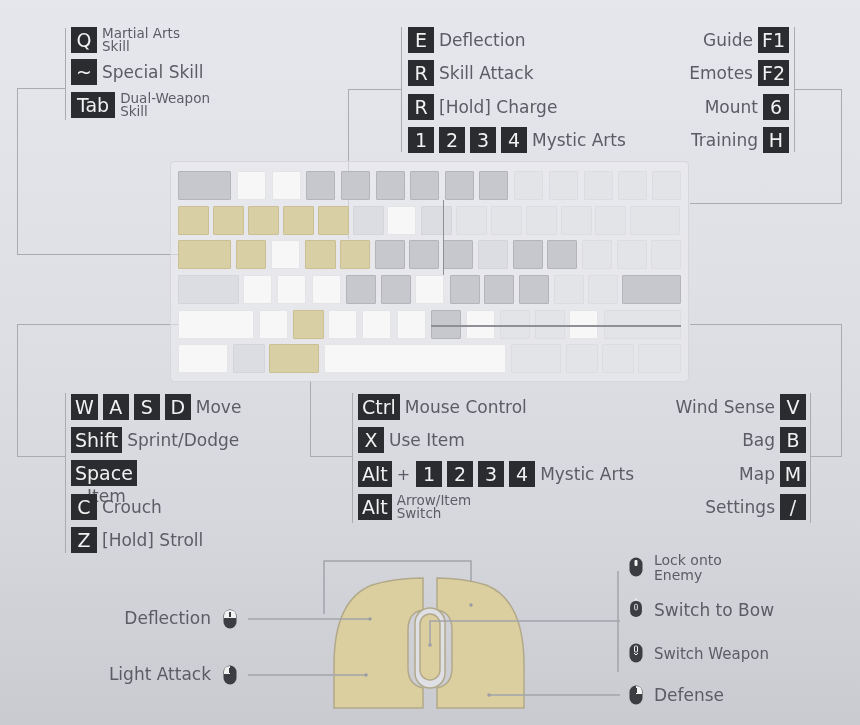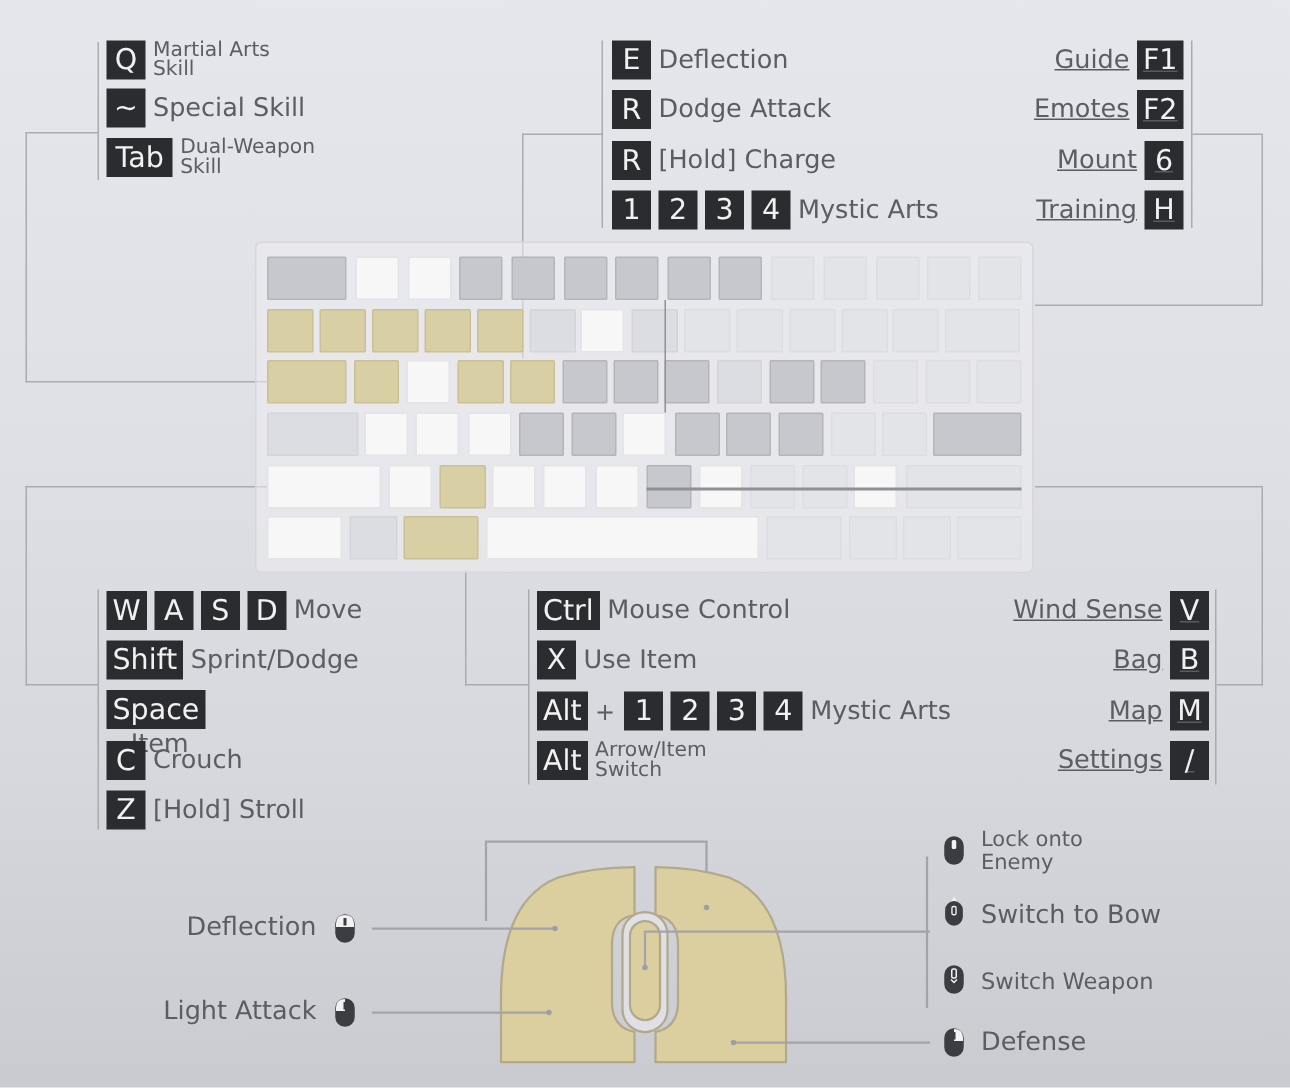--- a/index.html
+++ b/index.html
@@ -19,21 +19,21 @@
     font-size: 19px;
     line-height: 26px;
     height: 26px;
     min-width: 26px;
     padding: 0 4px;
     text-align: center;
     vertical-align: middle;
   }
   .row { position: absolute; display: flex; align-items: center; height: 28px; white-space: nowrap; }
   .row .key { margin-right: 5px; }
-  .row.right { justify-content: flex-end; text-decoration: underline; }
+  .row.right { justify-content: flex-end; }
   .row.right .key { margin-right: 0; margin-left: 5px; }
   .lbl { font-size: 17px; color: #5c5d64; }
   .lbl-sm { font-size: 13.5px; line-height: 13px; color: #5c5d64; display: inline-block; }
   .plus { font-size: 16px; color: #5c5d64; margin-right: 6px; }
 
   
   .kb {
     position: absolute; left: 170px; top: 161px; width: 519px; height: 221px;
     background: rgba(236,237,241,0.55);
     border: 1px solid #d6d7dc;
@@ -99,21 +99,21 @@
     <span style="display:block;">Skill</span>
   </span>
 </div>
 
 <div class="row" style="left:408px;top:26px;">
   <span class="key">E</span>
   <span class="lbl">Deflection</span>
 </div>
 <div class="row" style="left:408px;top:59px;">
   <span class="key">R</span>
-  <span class="lbl">Dodge Attack</span>
+  <span class="lbl">Skill Attack</span>
 </div>
 <div class="row" style="left:408px;top:93px;">
   <span class="key">R</span>
   <span class="lbl">[Hold] Charge</span>
 </div>
 <div class="row" style="left:408px;top:126px;">
   <span class="key">1</span>
   <span class="key">2</span>
   <span class="key">3</span>
   <span class="key">4</span>

